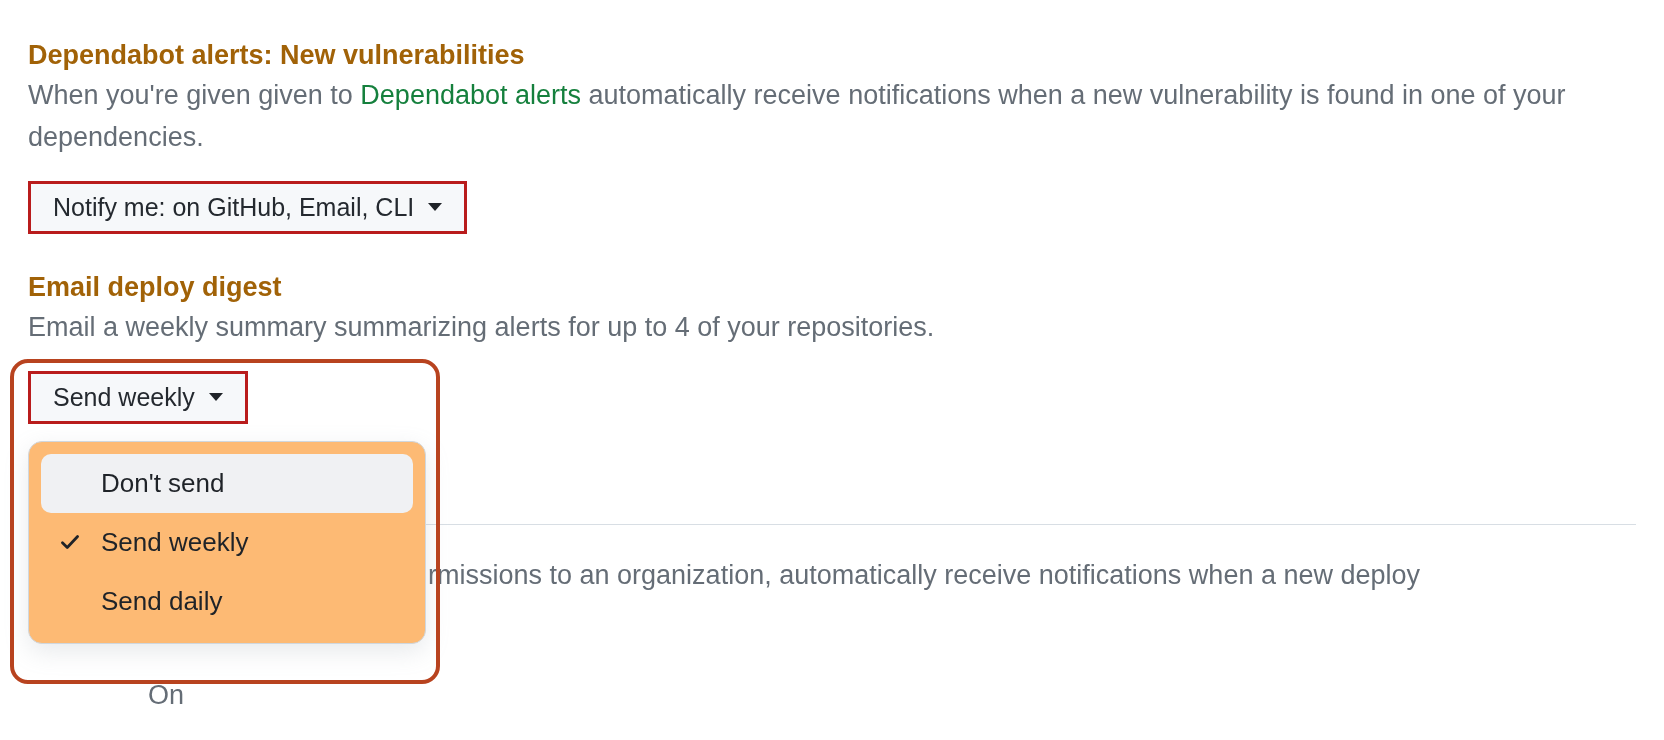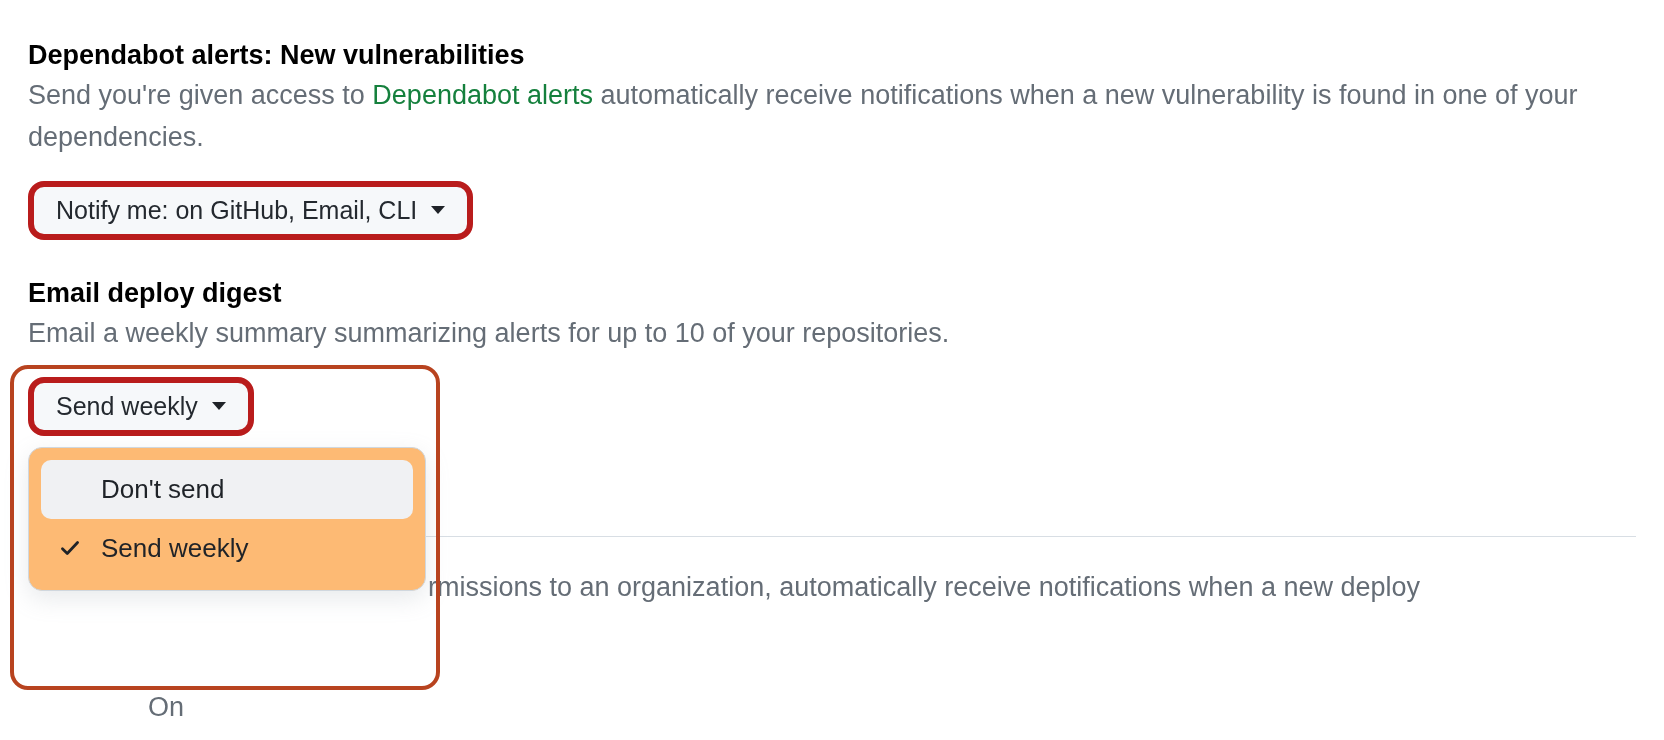--- a/index.html
+++ b/index.html
@@ -13,43 +13,43 @@
     }
     .container {
       padding: 40px 28px 0 28px;
     }
     .section {
       margin-bottom: 38px;
     }
     .section-title {
       font-weight: 600;
       font-size: 27px;
-      color: #000000;
+      color: #a16207;
       margin-bottom: 4px;
     }
     .section-desc {
       color: #656d76;
       font-size: 27px;
       line-height: 1.55;
       margin-bottom: 22px;
     }
     .link {
       color: #15803d;
     }
     .btn {
       display: inline-flex;
       align-items: center;
       gap: 8px;
       padding: 9px 22px;
       font-size: 25px;
       font-weight: 500;
       color: #24292f;
       background-color: #f6f8fa;
-      border: 6px solid #b91c1c;
-      border-radius: 16px;
+      border: 3px solid #b91c1c;
+      border-radius: 0;
       cursor: pointer;
       user-select: none;
     }
     .caret {
       display: inline-block;
       width: 0;
       height: 0;
       margin-left: 6px;
       border-left: 7px solid transparent;
       border-right: 7px solid transparent;
@@ -128,31 +128,31 @@
     }
   </style>
 </head>
 <body>
 
 <div class="container">
 
   <div class="section">
     <div class="section-title">Dependabot alerts: New vulnerabilities</div>
     <div class="section-desc">
-      <span>Send you're given access to </span><a class="link">Dependabot alerts</a><span> automatically receive notifications when a new vulnerability is found in one of your dependencies.</span>
+      <span>When you're given given to </span><a class="link">Dependabot alerts</a><span> automatically receive notifications when a new vulnerability is found in one of your dependencies.</span>
     </div>
     <div class="btn">
       <span>Notify me: on GitHub, Email, CLI</span>
       <span class="caret"></span>
     </div>
   </div>
 
   <div class="section" style="margin-bottom:0;">
     <div class="section-title">Email deploy digest</div>
-    <div class="section-desc">Email a weekly summary summarizing alerts for up to 10 of your repositories.</div>
+    <div class="section-desc">Email a weekly summary summarizing alerts for up to 4 of your repositories.</div>
 
     <div class="digest-wrap">
       <div class="highlight-box"></div>
 
       <div class="btn">
         <span>Send weekly</span>
         <span class="caret"></span>
       </div>
 
       <div class="dropdown">
@@ -161,20 +161,24 @@
           <span class="dropdown-label">Don't send</span>
         </div>
         <div class="dropdown-item">
           <span class="check-icon">
             <svg viewBox="0 0 16 16" fill="none" stroke="#1f2328" stroke-width="2" stroke-linecap="round" stroke-linejoin="round">
               <polyline points="2.5,8.5 6,12 13.5,4"></polyline>
             </svg>
           </span>
           <span class="dropdown-label">Send weekly</span>
         </div>
+        <div class="dropdown-item">
+          <span class="check-icon"></span>
+          <span class="dropdown-label">Send daily</span>
+        </div>
       </div>
     </div>
   </div>
 
   <div class="divider"></div>
 
   <div class="lower-text" style="text-indent: 400px;">rmissions to an organization, automatically receive notifications when a new deploy</div>
 
   <div class="on-fragment">On</div>
 

